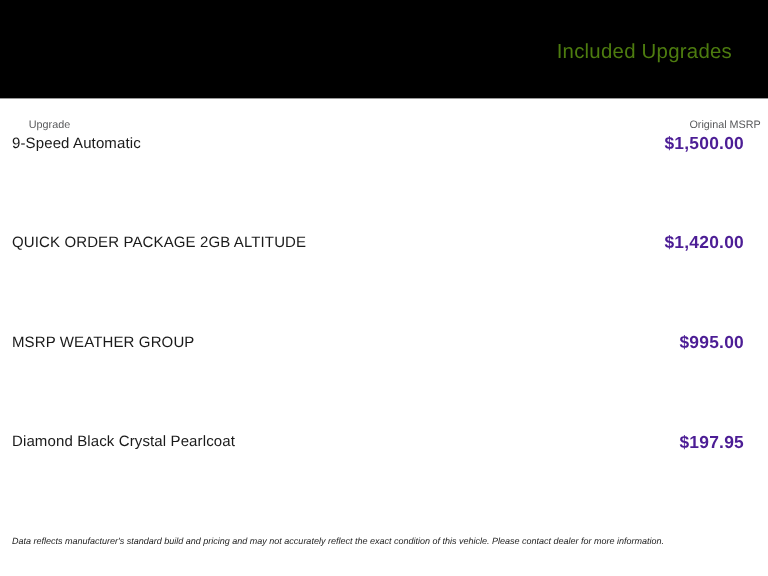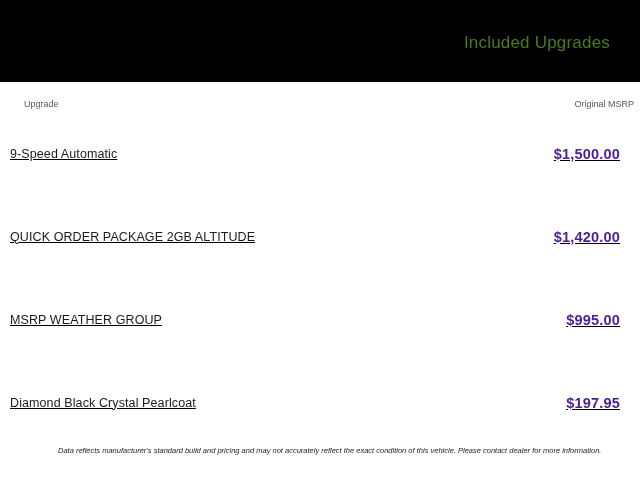--- a/index.html
+++ b/index.html
@@ -60,22 +60,21 @@
     top: 112px;
     left: 0;
     width: 100%;
   }
   .upgrade-row {
     height: 83px;
     box-sizing: border-box;
     padding: 0 20px 0 10px;
     display: flex;
     justify-content: space-between;
-    align-items: center;
-    text-decoration: underline;
+    align-items: flex-start;
   }
   .upgrade-name {
     font-size: 12.5px;
     color: #1a1a1a;
     letter-spacing: 0.1px;
   }
   .upgrade-price {
     font-size: 14.5px;
     font-weight: 700;
     color: #4c1d95;
@@ -84,21 +83,20 @@
   
   .disclaimer {
     position: absolute;
     top: 446px;
     left: 10px;
     right: 20px;
     font-size: 7.5px;
     font-style: italic;
     color: #222222;
     line-height: 10px;
-    margin-left: 48px;
   }
 </style>
 </head>
 <body>
 
 <div id="screen">
 
   <div class="header-band">
     <div class="header-title">Included Upgrades</div>
   </div>

